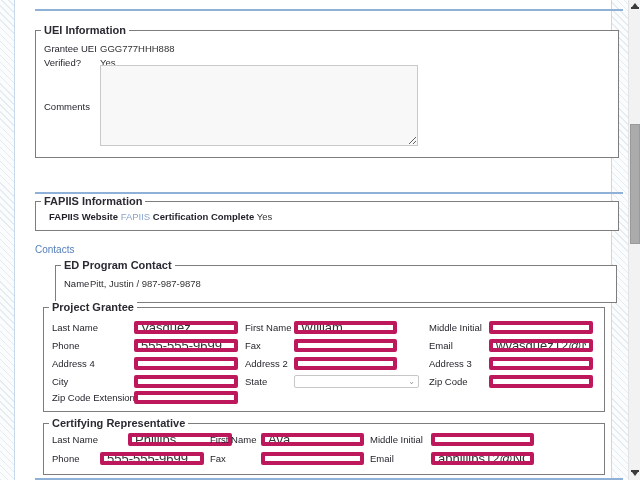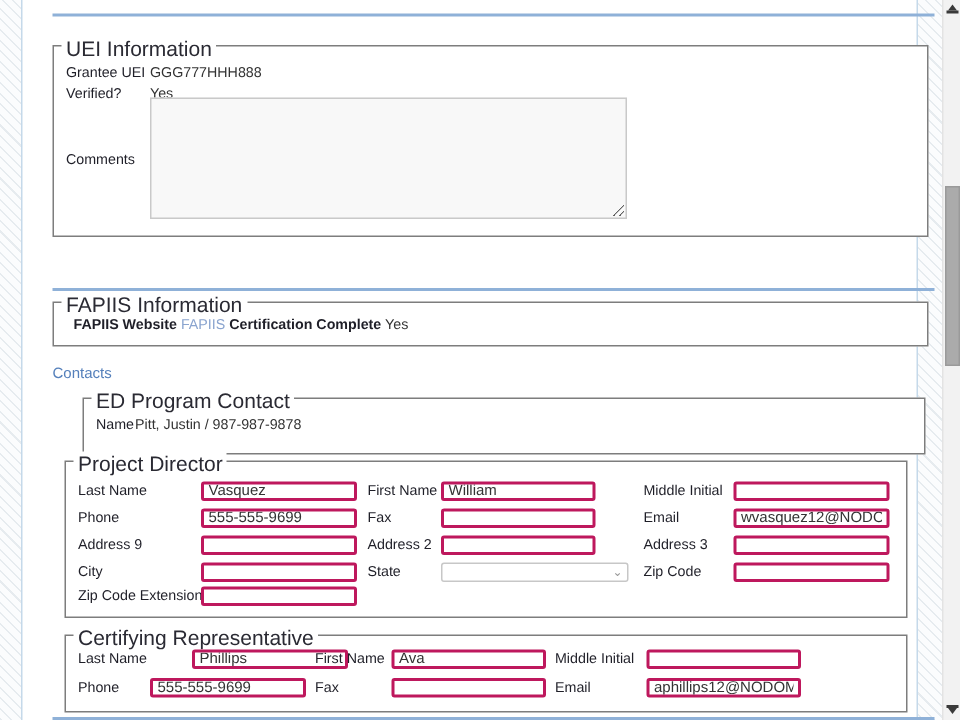--- a/index.html
+++ b/index.html
@@ -22,35 +22,35 @@
     border-left:1px solid #c5d9ea; border-right:1px solid #c5d9ea;
   }
   .hr { position:absolute; left:20px; width:588px; height:2px; background:#8fb1d8; }
   .hr-top { top:9px; }
   .hr-mid { top:192px; }
   .hr-bottom { top:478px; }
 
   .fs { position:absolute; border:1.5px solid #7d7d7d; background:#fff; }
   .fs-legend {
     position:absolute; top:-7px; left:5px; background:#fff; padding:0 3px;
-    font-weight:normal; font-size:14px; color:#2a2a33; white-space:nowrap;
+    font-weight:bold; font-size:11px; color:#2a2a33; white-space:nowrap;
   }
   .fs-uei    { left:20px; top:30px;  width:584px; height:128px; }
   .fs-fapiis { left:20px; top:201px; width:584px; height:30px; }
   .fs-ed     { left:40px; top:265px; width:562px; height:38px; }
   .fs-pd     { left:28px; top:307px; width:562px; height:105px; }
   .fs-cr     { left:28px; top:423px; width:562px; height:52px; }
 
   .lbl { position:absolute; font-weight:normal; font-size:9.5px; color:#1f1f28; white-space:nowrap; }
   .val { position:absolute; font-size:9.5px; color:#333; white-space:nowrap; }
 
   .txt {
-    position:absolute; height:13px; border:2px solid #be185d; border-radius:2px;
+    position:absolute; height:13px; border:4px solid #be185d; border-radius:2px;
     background:#fff; font-family:"Liberation Sans","DejaVu Sans",sans-serif;
-    font-size:10px; color:#333; padding:0 3px; outline:none;
+    font-size:13px; color:#333; padding:0 3px; outline:none;
   }
   .comments {
     position:absolute; left:64px; top:34px; width:318px; height:81px;
     background:#f8f8f8; border:1px solid #c9c9c9;
     font-family:"Liberation Sans","DejaVu Sans",sans-serif; font-size:9px;
     resize:both; outline:none;
   }
   .select {
     position:absolute; height:13px; border:1px solid #c7c7c7; border-radius:2px;
     background:#fff; color:#333; font-size:9px;
@@ -120,37 +120,37 @@
 
     <a class="link contacts">Contacts</a>
 
     <div class="fs fs-ed">
       <span class="fs-legend">ED Program Contact</span>
       <span class="lbl" style="left:8px;top:12px">Name</span>
       <span class="val" style="left:34px;top:12px">Pitt, Justin / 987-987-9878</span>
     </div>
 
     <div class="fs fs-pd">
-      <span class="fs-legend">Project Director</span>
+      <span class="fs-legend">Project Grantee</span>
 
       <span class="lbl" style="left:8px;top:14px">Last Name</span>
       <input class="txt" style="left: 90px; top: 13px; width: 104px;" value="Vasquez">
       <span class="lbl" style="left:201px;top:14px">First Name</span>
       <input class="txt" style="left: 250px; top: 13px; width: 103px;" value="William">
       <span class="lbl" style="left:385px;top:14px">Middle Initial</span>
       <input class="txt" style="left: 445px; top: 13px; width: 104px;" value="">
 
       <span class="lbl" style="left:8px;top:32px">Phone</span>
       <input class="txt" style="left: 90px; top: 31px; width: 104px;" value="555-555-9699">
       <span class="lbl" style="left:201px;top:32px">Fax</span>
       <input class="txt" style="left: 250px; top: 31px; width: 103px;" value="">
       <span class="lbl" style="left:385px;top:32px">Email</span>
       <input class="txt" style="left: 445px; top: 31px; width: 104px;" value="wvasquez12@NODOMAIN">
 
-      <span class="lbl" style="left:8px;top:50px">Address 9</span>
+      <span class="lbl" style="left:8px;top:50px">Address 4</span>
       <input class="txt" style="left: 90px; top: 49px; width: 104px;" value="">
       <span class="lbl" style="left:201px;top:50px">Address 2</span>
       <input class="txt" style="left: 250px; top: 49px; width: 103px;" value="">
       <span class="lbl" style="left:385px;top:50px">Address 3</span>
       <input class="txt" style="left: 445px; top: 49px; width: 104px;" value="">
 
       <span class="lbl" style="left:8px;top:68px">City</span>
       <input class="txt" style="left: 90px; top: 67px; width: 104px;" value="">
       <span class="lbl" style="left:201px;top:68px">State</span>
       <div class="select" style="left:250px;top:67px;width:125px">

